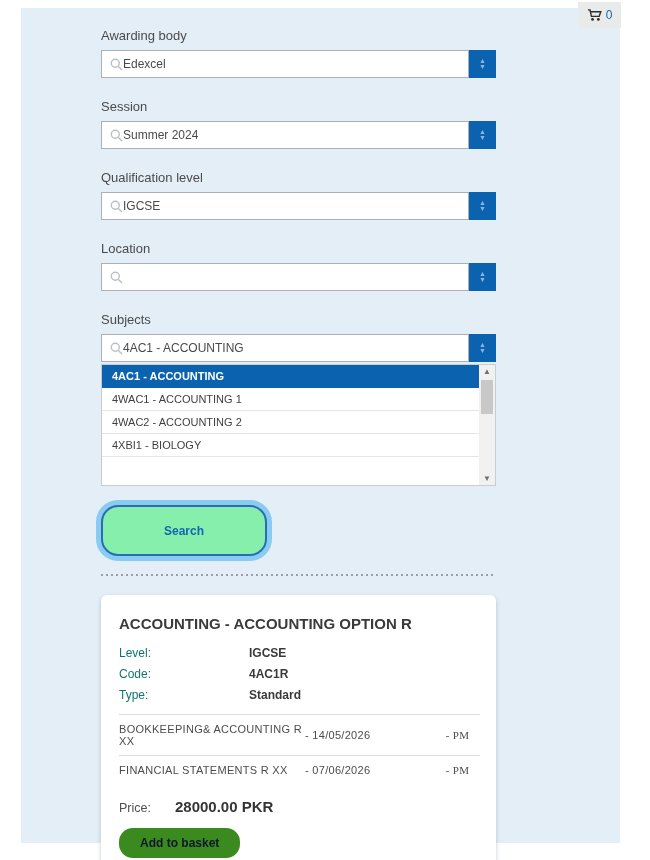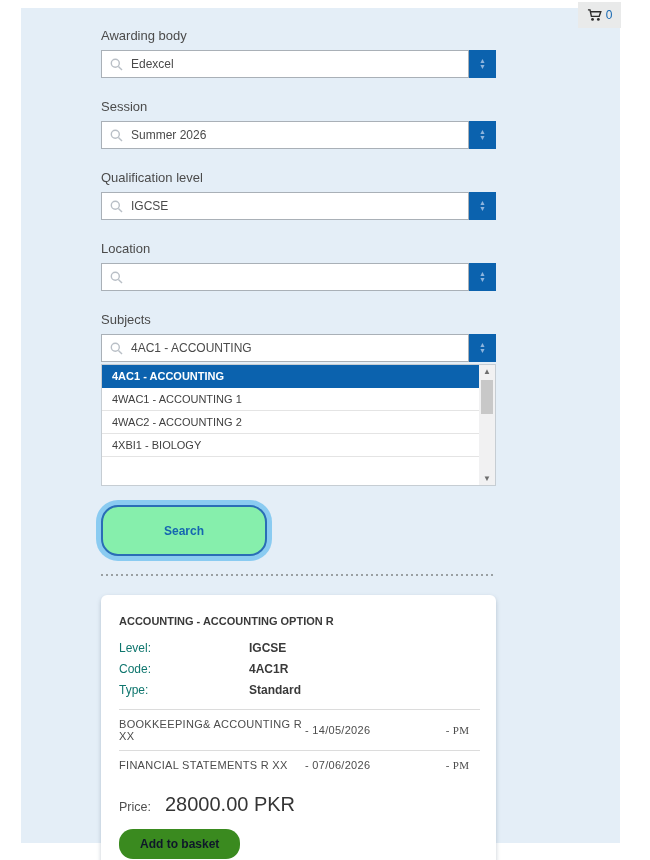--- a/index.html
+++ b/index.html
@@ -6,21 +6,21 @@
   html,body { width:650px; height:860px; background:#ffffff; font-family:"Liberation Sans", sans-serif; }
   .panel { position:absolute; left:21px; top:8px; width:599px; height:835px; background:#e4eef7; overflow:hidden; }
   .basket-box { position:absolute; top:2px; right:29px; width:43px; height:26px; background:#e9eaea;
     display:flex; align-items:center; justify-content:center; gap:4px; cursor:pointer; }
   .basket-count { color:#1668b3; font-size:12px; }
   .content { position:absolute; left:101px; top:28px; width:395px; }
 
   .field-label { font-size:13px; color:#4b4b4b; margin-bottom:6px; line-height:16px; }
   .field { margin-bottom:21px; }
   .combo-row { display:flex; width:100%; height:28px; }
-  .combo { flex:1; background:#ffffff; border:1px solid #a9b0b7; display:flex; align-items:center; padding:0 8px; gap:8px; }
+  .combo { flex:1; background:#ffffff; border:1px solid #a9b0b7; display:flex; align-items:center; padding:0 8px; gap:0; }
   .combo-value { font-size:12px; color:#4a4a4a; white-space:nowrap; overflow:hidden; }
   .combo-btn { width:27px; height:28px; background:#0b62ae; border:none; display:flex; flex-direction:column;
     align-items:center; justify-content:center; cursor:pointer; line-height:6px; }
   .combo-btn span { color:#8fb5dd; font-size:7px; display:block; }
   .search-ic { display:flex; align-items:center; flex:0 0 auto; }
 
   .subjects-field { margin-bottom:0; }
   .listbox { position:relative; margin-top:2px; width:395px; height:122px; background:#ffffff; border:1px solid #c6cdd3; overflow:hidden; }
   .option { height:23px; line-height:22px; padding-left:10px; font-size:11px; color:#3f3f3f;
     border-bottom:1px solid #e4e4e4; width:378px; cursor:pointer; }
@@ -33,33 +33,33 @@
 
   .search-btn-wrap { margin-top:19px; }
   .search-btn { display:block; width:166px; height:51px; background:#86efac; color:#1566b0; font-weight:bold;
     font-size:12px; border:2px solid #2a6db6; border-radius:17px; box-shadow:0 0 0 5px #8acbf1; cursor:pointer;
     font-family:"Liberation Sans", sans-serif; }
   .dotted-divider { margin-top:18px; height:2px; width:100%;
     background:repeating-linear-gradient(to right, #9aa0a3 0 2px, transparent 2px 5px); }
 
   .card { margin-top:19px; width:395px; background:#ffffff; border-radius:6px; box-shadow:0 2px 4px rgba(90,110,130,0.35);
     padding:20px 16px 16px 18px; }
-  .card-title { font-size:11px; font-weight:bold; color:#3a3a3a; margin-bottom:14px; }
+  .card-title { font-size:15px; font-weight:bold; color:#3a3a3a; margin-bottom:14px; }
   .detail-row { display:flex; margin-bottom:7px; font-size:12px; }
   .detail-label { width:130px; color:#0f766e; }
   .detail-value { font-weight:bold; color:#3a3a3a; }
   .exam-table { margin-top:12px; }
   .exam-row { display:flex; align-items:center; border-top:1px solid #dcdcdc; padding:8px 0; font-size:11px;
     color:#4c4c4c; letter-spacing:0.3px; }
   .exam-name { flex:1; }
   .exam-date { width:130px; }
   .exam-session { width:45px; text-align:center;font-family:Liberation Serif, serif; }
   .price-row { margin-top:14px; display:flex; align-items:baseline; }
   .price-label { font-size:12.5px; color:#4f4f4f; }
-  .price-value { font-size:20px; font-weight:normal; color:#353535; margin-left:14px; }
+  .price-value { font-size:15px; font-weight:bold; color:#353535; margin-left:24px; }
   .add-basket-btn { margin-top:13px; display:inline-block; background:#3a8a1f; color:#0f172a; font-weight:bold;
     font-size:12px; border:none; border-radius:14px; padding:8px 21px; cursor:pointer;
     font-family:"Liberation Sans", sans-serif; }
 </style>
 </head>
 <body>
 
 <div class="panel"></div>
 
 <div class="basket-box">
@@ -95,21 +95,21 @@
   <div class="field">
     <div class="field-label">Session</div>
     <div class="combo-row">
       <div class="combo">
         <span class="search-ic">
           <svg width="13" height="13" viewBox="0 0 13 13">
               <circle cx="5.3" cy="5.3" r="4" fill="none" stroke="#b9bfc6" stroke-width="1.4"></circle>
               <line x1="8.4" y1="8.4" x2="12" y2="12" stroke="#b9bfc6" stroke-width="1.4"></line>
             </svg>
         </span>
-        <span class="combo-value">Summer 2026</span>
+        <span class="combo-value">Summer 2024</span>
       </div>
       <button class="combo-btn">
           <span>▲</span>
           <span>▼</span>
         </button>
     </div>
   </div>
 
   <div class="field">
     <div class="field-label">Qualification level</div>

